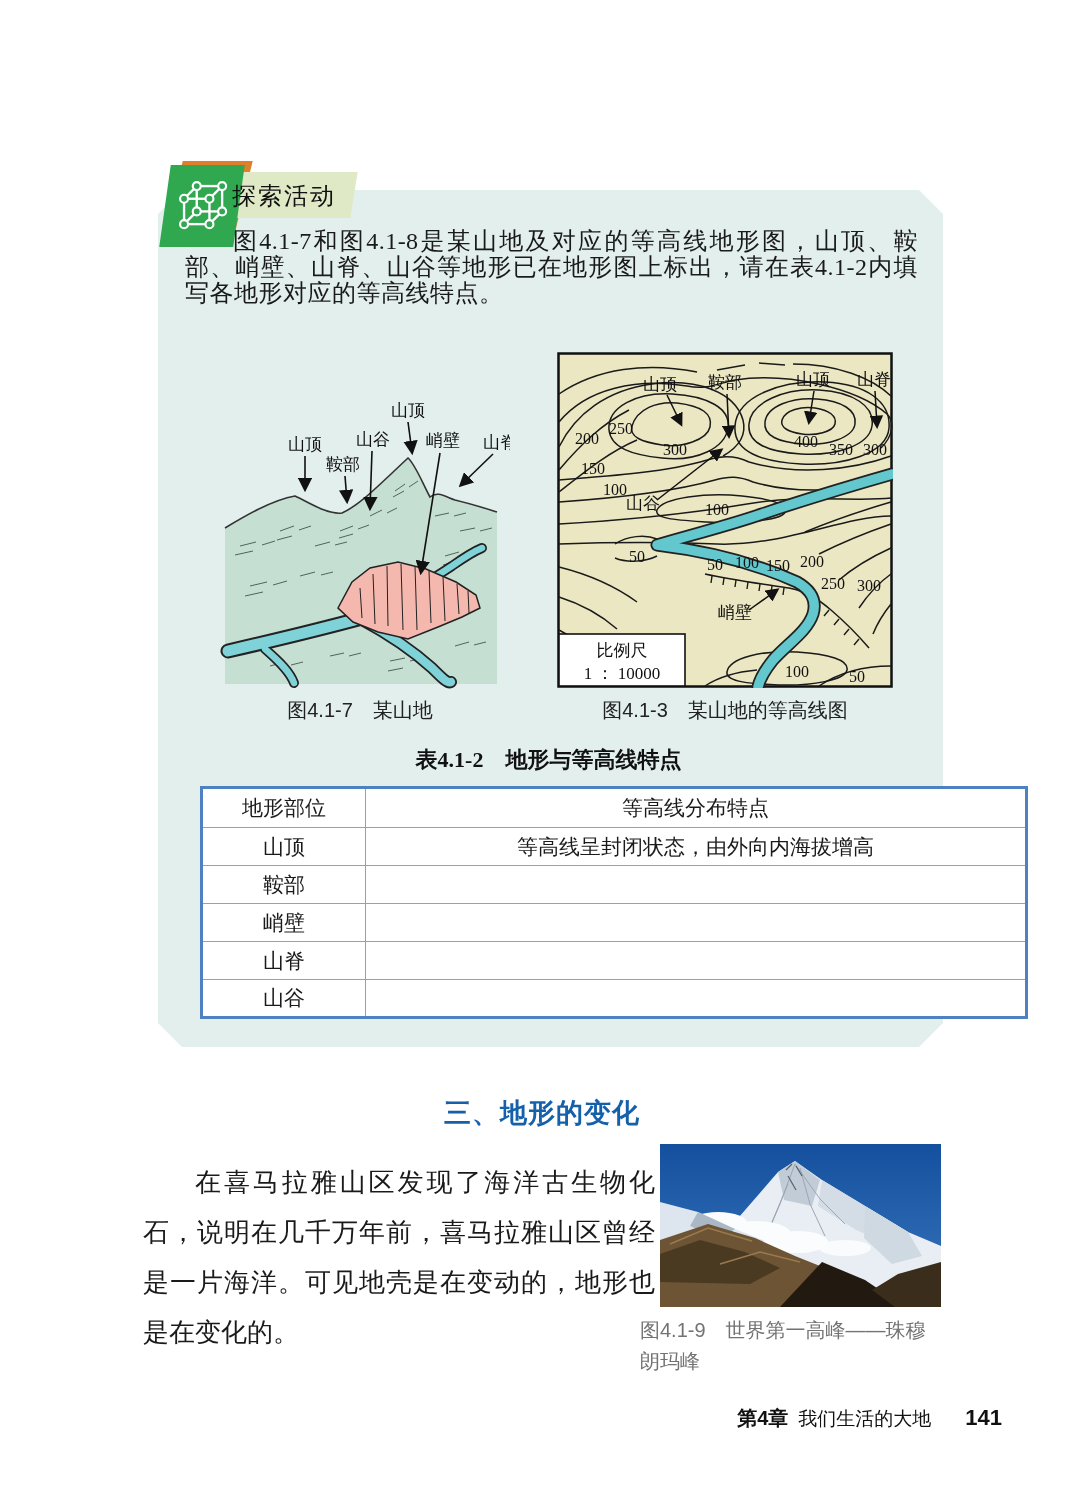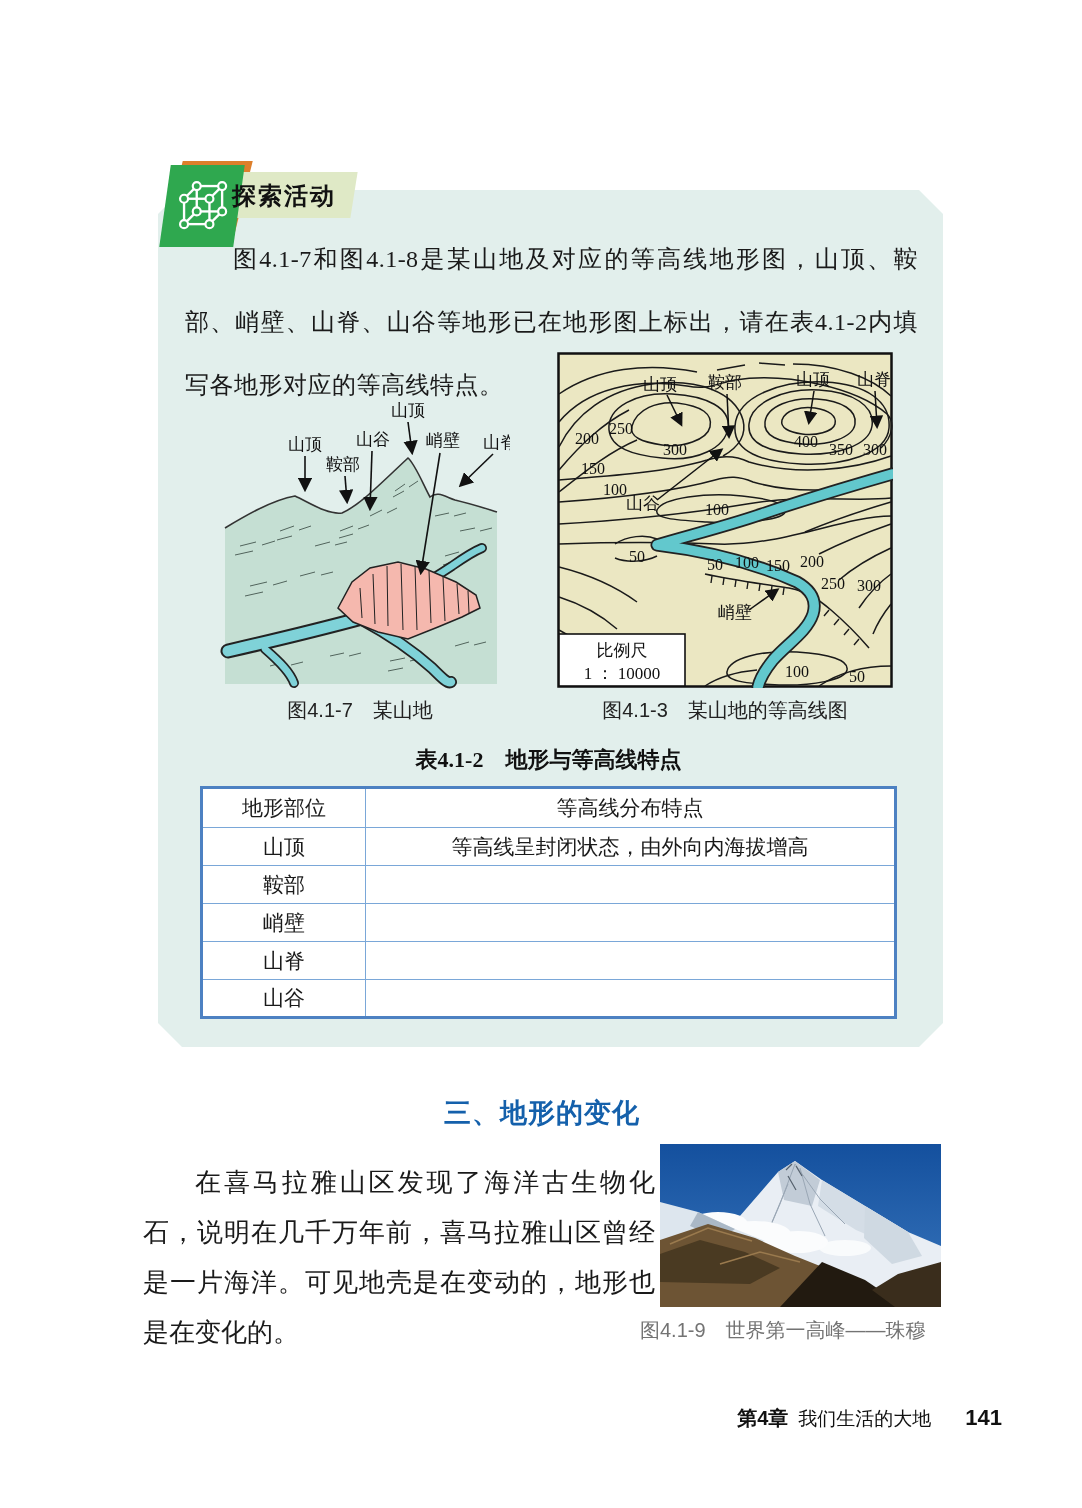--- a/index.html
+++ b/index.html
@@ -14,43 +14,43 @@
     clip-path:polygon(24px 0,calc(100% - 24px) 0,100% 24px,100% calc(100% - 24px),
       calc(100% - 24px) 100%,24px 100%,0 calc(100% - 24px),0 24px);
   }
   
   .badge-orange{left:172px;top:161px;width:70px;height:86px;background:#dd7f2b;transform:skewX(-14deg);}
   .badge-label-bg{left:202px;top:172px;width:152px;height:46px;background:#dfe9c6;transform:skewX(-9deg);}
   .badge-green{left:165px;top:165px;width:74px;height:82px;background:#2fa84f;transform:skewX(-8deg);}
   .badge-icon{left:175px;top:176px;width:58px;height:60px;}
   .badge-text{
     left:232px;top:180px;font-family:"Liberation Sans","DejaVu Sans",sans-serif;
-    font-weight:bold;font-size:24px;color:#111;letter-spacing:2px;
+    font-weight:normal;font-size:24px;color:#111;letter-spacing:2px;
   }
   
   .intro{
-    left:185px;top:228px;width:733px;font-size:24px;line-height:63px;
+    left:185px;top:228px;width:733px;font-size:24px;line-height:26px;
     text-align:justify;text-indent:2em;letter-spacing:0.5px;
   }
   
   .fig-left{left:210px;top:396px;width:300px;height:294px;}
   .fig-right{left:557px;top:352px;width:336px;height:336px;}
   .fig-caption{
     font-family:"Liberation Sans","DejaVu Sans",sans-serif;font-size:20px;color:#222;
     text-align:center;top:697px;
   }
   .cap-left{left:210px;width:300px;}
   .cap-right{left:557px;width:336px;}
   
   .tbl-title{
     left:200px;top:745px;width:697px;text-align:center;
     font-family:Liberation Serif, serif;font-weight:bold;font-size:22px;color:#111;
   }
   table.feat{
-    position:absolute;left:200px;top:786px;width:697px;border-collapse:collapse;
+    position:absolute;left:200px;top:786px;width:828px;border-collapse:collapse;
     background:#ffffff;border:3px solid #4d81c2;font-size:21px;
   }
   table.feat td,table.feat th{
     border:1px solid #7aa7d8;text-align:center;font-weight:normal;padding:0;
   }
   table.feat .hrow{height:40px;}
   table.feat .drow{height:38px;}
   table.feat .c1{width:162px;}
   
   .sec-heading{
@@ -372,17 +372,18 @@
   <g stroke="#9a7a4e" stroke-width="1.6" fill="none">
     <path d="M10,100 L48,84 L92,97"></path>
       <path d="M60,120 L100,108 L140,118"></path>
   </g>
   <polygon points="120,163 162,118 205,136 245,163" fill="#221a10"></polygon>
   <polygon points="281,118 238,130 212,146 235,163 281,163" fill="#3a2d1c"></polygon>
   <polygon points="205,62 248,88 262,112 232,120 204,94" fill="#cfd9e2"></polygon>
 </svg>
 <div class="abs photo-cap">
   <div>图4.1-9　世界第一高峰——珠穆</div>
+  <div>朗玛峰</div>
 </div>
 
 <div class="abs footer">
   <b class="chap">第4章</b><span>我们生活的大地</span><span class="pageno">141</span>
 </div>
 
 </body></html>

